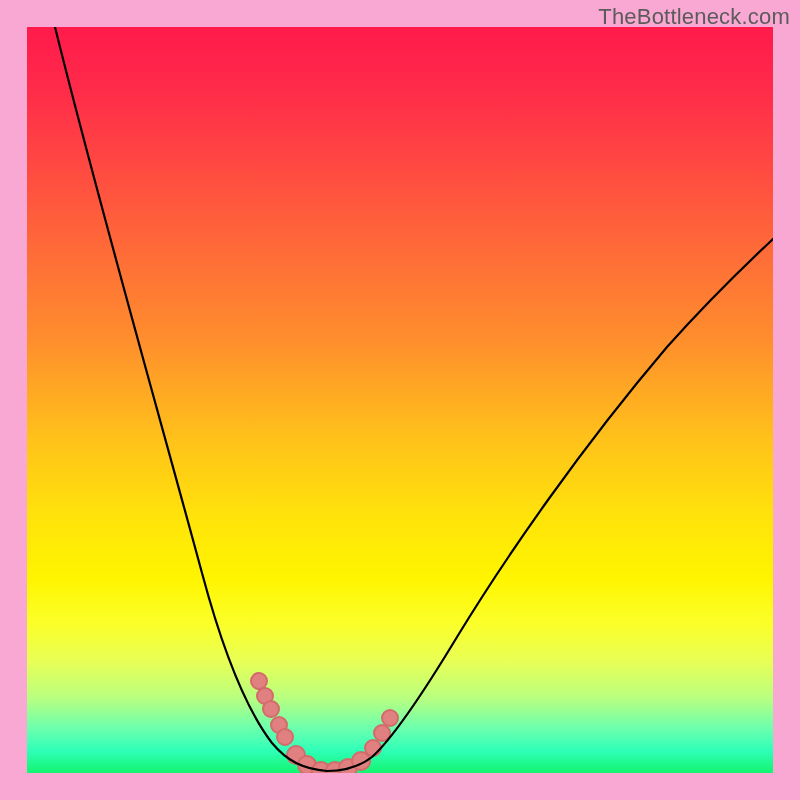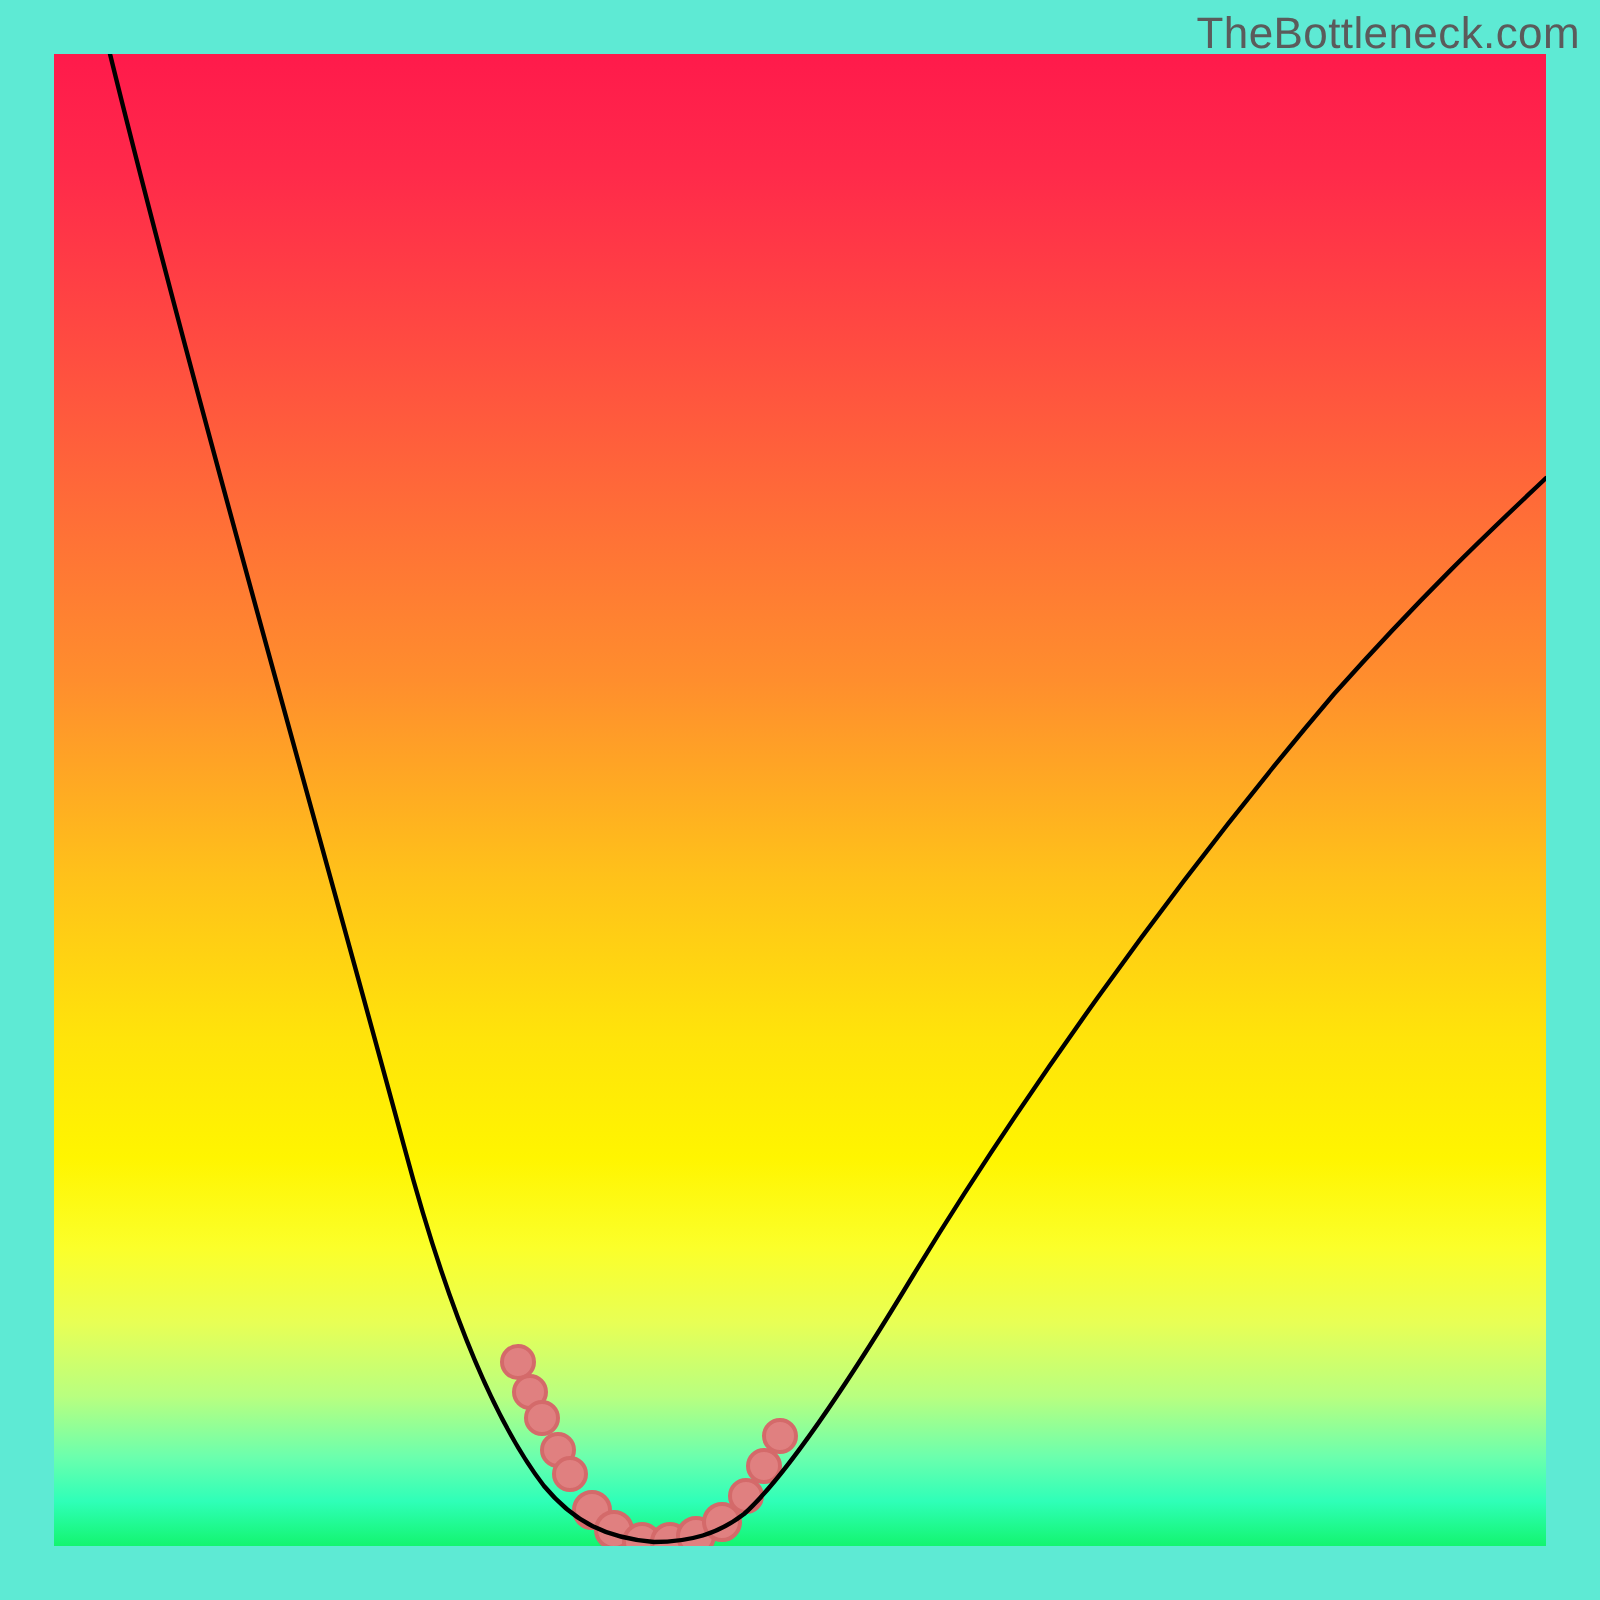--- a/index.html
+++ b/index.html
@@ -7,21 +7,21 @@
     padding: 0;
     width: 800px;
     height: 800px;
     overflow: hidden;
     background: #000;
     font-family: Arial, Helvetica, sans-serif;
   }
   .frame {
     position: absolute;
     inset: 0;
-    background: #5eead4;
+    background: #f9a8d4;
   }
   .plot {
     position: absolute;
     left: 27px;
     top: 27px;
     width: 746px;
     height: 746px;
     background: linear-gradient(to bottom,
       #ff1a4b 0%,
       #ff2a4a 8%,

